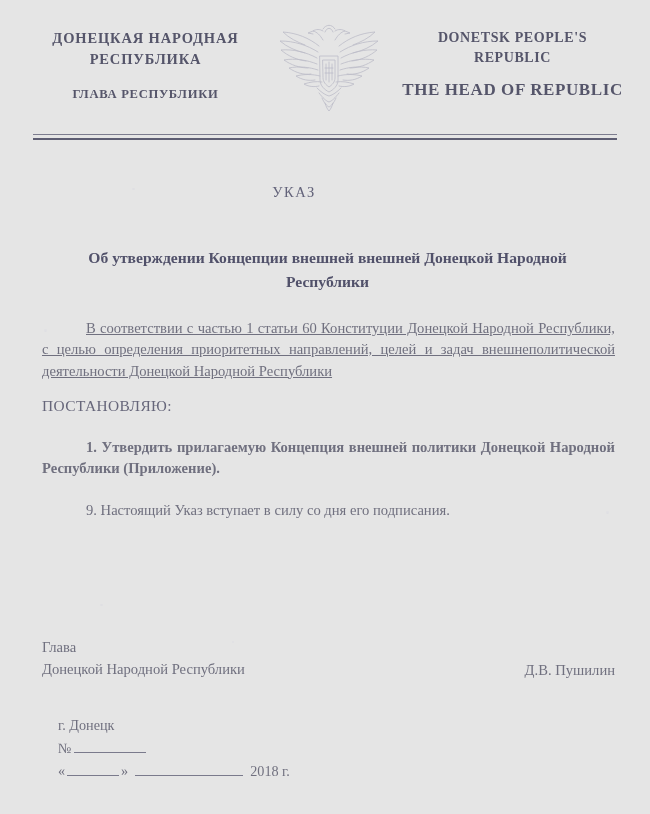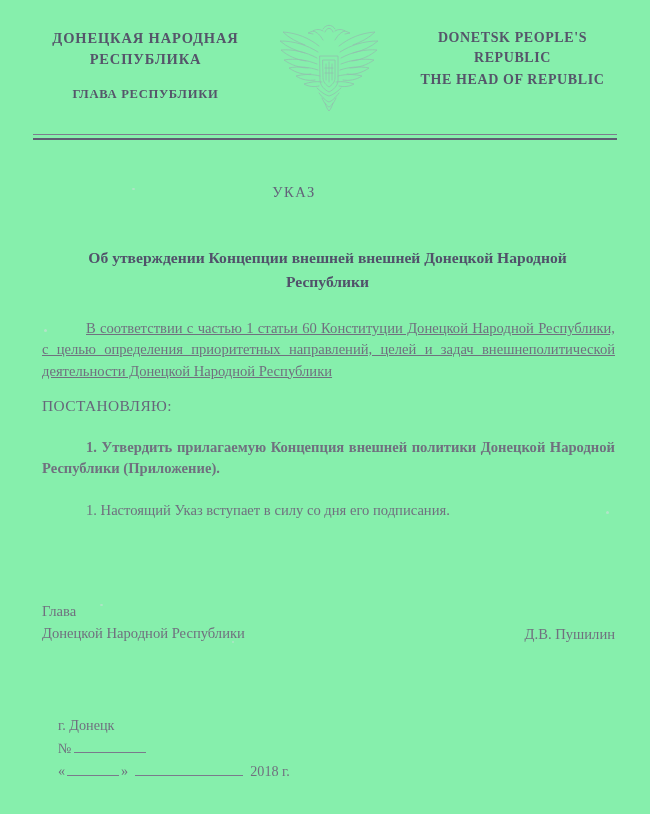--- a/index.html
+++ b/index.html
@@ -8,21 +8,21 @@
     padding: 0;
     background: #ffffff;
   }
   body {
     font-family: "Liberation Serif", "DejaVu Serif", serif;
   }
   .page {
     position: relative;
     width: 650px;
     height: 814px;
-    background: #86efac;
+    background: #e5e5e5;
     overflow: hidden;
     color: #6b6b7a;
     -webkit-font-smoothing: antialiased;
   }
 
   
   .header {
     position: absolute;
     left: 0;
     top: 14px;
@@ -51,21 +51,21 @@
   }
   .org-role {
     font-size: 12.6px;
     font-weight: bold;
     letter-spacing: 0.7px;
     line-height: 1.4;
     color: #55556a;
     margin: 17px 0 0 0;
   }
   .header-col.right .org-name { font-size: 14px; letter-spacing: 0.6px; }
-  .header-col.right .org-role { font-size: 14px; letter-spacing: 0.6px; margin-top: 2px;}
+  .header-col.right .org-role { font-size: 17px; letter-spacing: 0.6px; margin-top: 10px;}
 
   .emblem {
     width: 112px;
     height: 106px;
     flex: 0 0 112px;
     margin-top: 2px;
     opacity: 0.55;
   }
   .emblem svg { display: block; width: 100%; height: 100%; }
 
@@ -138,20 +138,21 @@
   .sign-block {
     position: absolute;
     left: 42px;
     top: 600px;
     width: 573px;
   }
   .sign-row {
     display: flex;
     justify-content: space-between;
     align-items: flex-end;
+    margin-top: 36px;
   }
   .sign-left {
     font-size: 14.6px;
     line-height: 1.52;
     color: #70707f;
     white-space: pre-line;
   }
   .sign-name {
     font-size: 14.6px;
     color: #70707f;
@@ -259,21 +260,21 @@
   <div class="doc-kind">УКАЗ</div>
 
   <div class="doc-title">Об утверждении Концепции внешней внешней Донецкой Народной Республики</div>
 
   <div class="para para-intro indent">В соответствии с частью 1 статьи 60 Конституции Донецкой Народной Республики, с целью определения приоритетных направлений, целей и задач внешнеполитической деятельности Донецкой Народной Республики</div>
 
   <div class="resolve">ПОСТАНОВЛЯЮ:</div>
 
   <div class="para para-item1 indent">1. Утвердить прилагаемую Концепция внешней политики Донецкой Народной Республики (Приложение).</div>
 
-  <div class="para para-item2 indent">1. Настоящий Указ вступает в силу со дня его подписания.</div>
+  <div class="para para-item2 indent">9. Настоящий Указ вступает в силу со дня его подписания.</div>
 
   <div class="sign-block">
     <div class="sign-row">
       <div class="sign-left">Глава
 Донецкой Народной Республики</div>
       <div class="sign-name">Д.В. Пушилин</div>
     </div>
   </div>
 
   <div class="footer">

